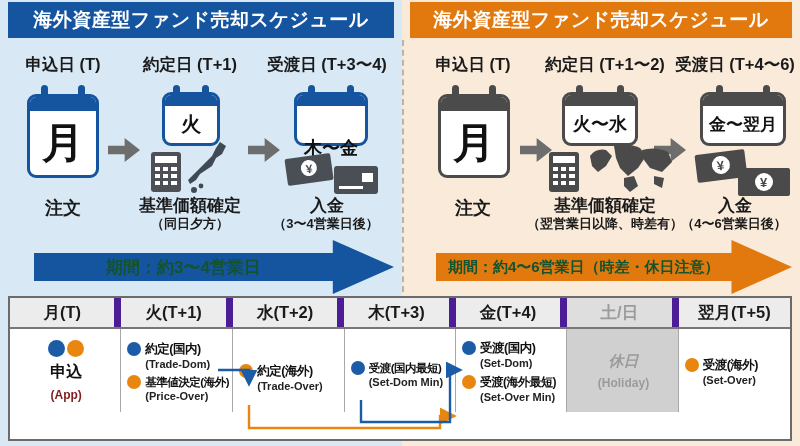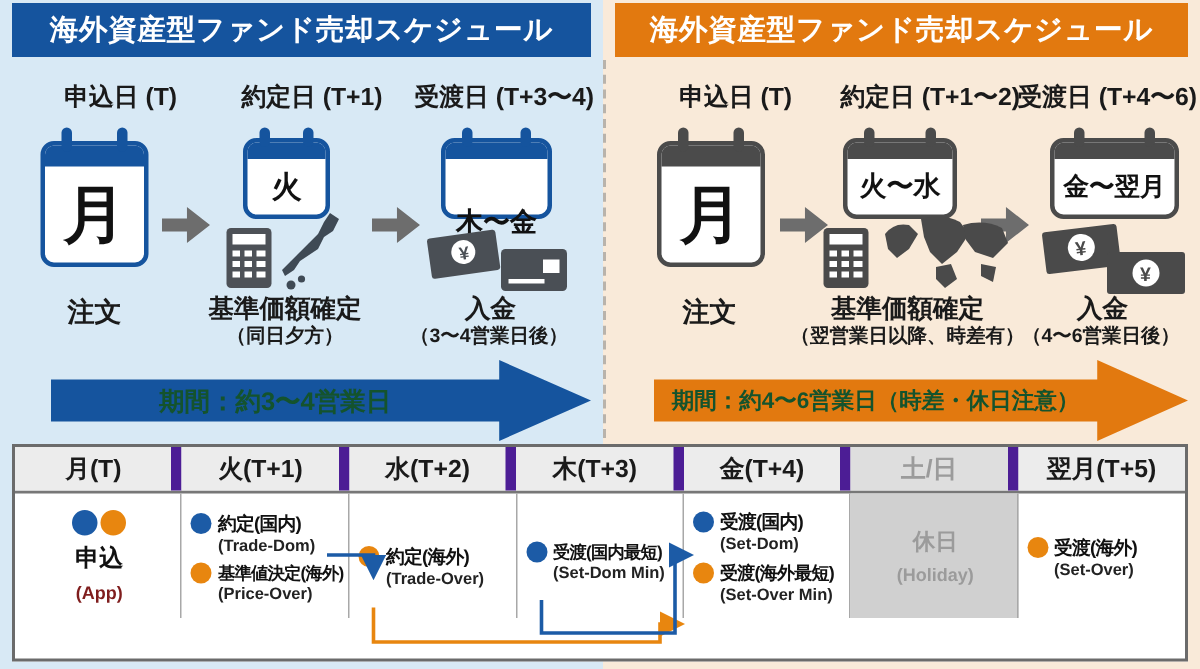--- a/index.html
+++ b/index.html
@@ -11,21 +11,21 @@
   .bg-right { position:absolute; left:402px; top:0; width:398px; height:446px; background:#f9ead9; }
   .divider  { position:absolute; left:402px; top:40px; height:252px; width:0;
               border-left:2px dashed #b9b3ab; }
 
   
   .panel-header { position:absolute; top:2px; height:36px; display:flex; align-items:center;
                   justify-content:center; color:#fff; font-weight:bold; font-size:19px; letter-spacing:.5px; }
   .panel-header.blue   { left:8px;   width:386px; background:#15549e; }
   .panel-header.orange { left:410px; width:382px; background:#e2790f; }
 
-  .step-label { position:absolute; top:54px; text-align:right; font-weight:bold;
+  .step-label { position:absolute; top:54px; text-align:center; font-weight:bold;
                 font-size:16.5px; color:#1a1a1a; white-space:nowrap; }
 
   
   .cal { position:absolute; background:#fff; border-radius:9px; }
   .cal .top { border-radius:6px 6px 0 0; }
   .cal .day { display:flex; align-items:center; justify-content:center; font-weight:bold;
               color:#111; white-space:nowrap; }
   .ring { position:absolute; width:7px; border-radius:4px; }
   .cal.blue { border:3px solid #15549e; }
   .cal.blue .top, .cal.blue .ring { background:#15549e; }
@@ -81,21 +81,21 @@
   .item { display:flex; flex-direction:column; }
   .item .row1 { display:flex; align-items:center; gap:4px; }
   .dot { width:14px; height:14px; border-radius:50%; flex:0 0 auto; }
   .dot.blue { background:#1c5ba6; } .dot.orange { background:#e8860f; }
   .ilabel { font-weight:bold; font-size:12.5px; color:#111; letter-spacing:-.5px; white-space:nowrap; }
   .isub { font-weight:bold; font-size:11px; color:#222; padding-left:18px; white-space:nowrap; }
   .apply-dots { display:flex; gap:2px; justify-content:center; }
   .apply-dots .dot { width:17px; height:17px; }
   .apply-label { font-weight:bold; font-size:16px; color:#111; }
   .apply-sub { font-weight:bold; font-size:12px; color:#7f1d1d; }
-  .holiday-label { font-weight:bold; font-size:15px; color:#9b9b9b; text-align:center; }
+  .holiday-label { font-weight:bold; font-size:15px; color:#9b9b9b; text-align:center;font-style:italic; }
   .holiday-sub { font-weight:bold; font-size:12px; color:#9b9b9b; text-align:center; }
 
   .connectors { position:absolute; left:8px; top:356px; width:784px; height:85px; pointer-events:none; }
   .icon-abs { position:absolute; }
 </style>
 </head>
 <body>
 
 <div class="canvas">
 

